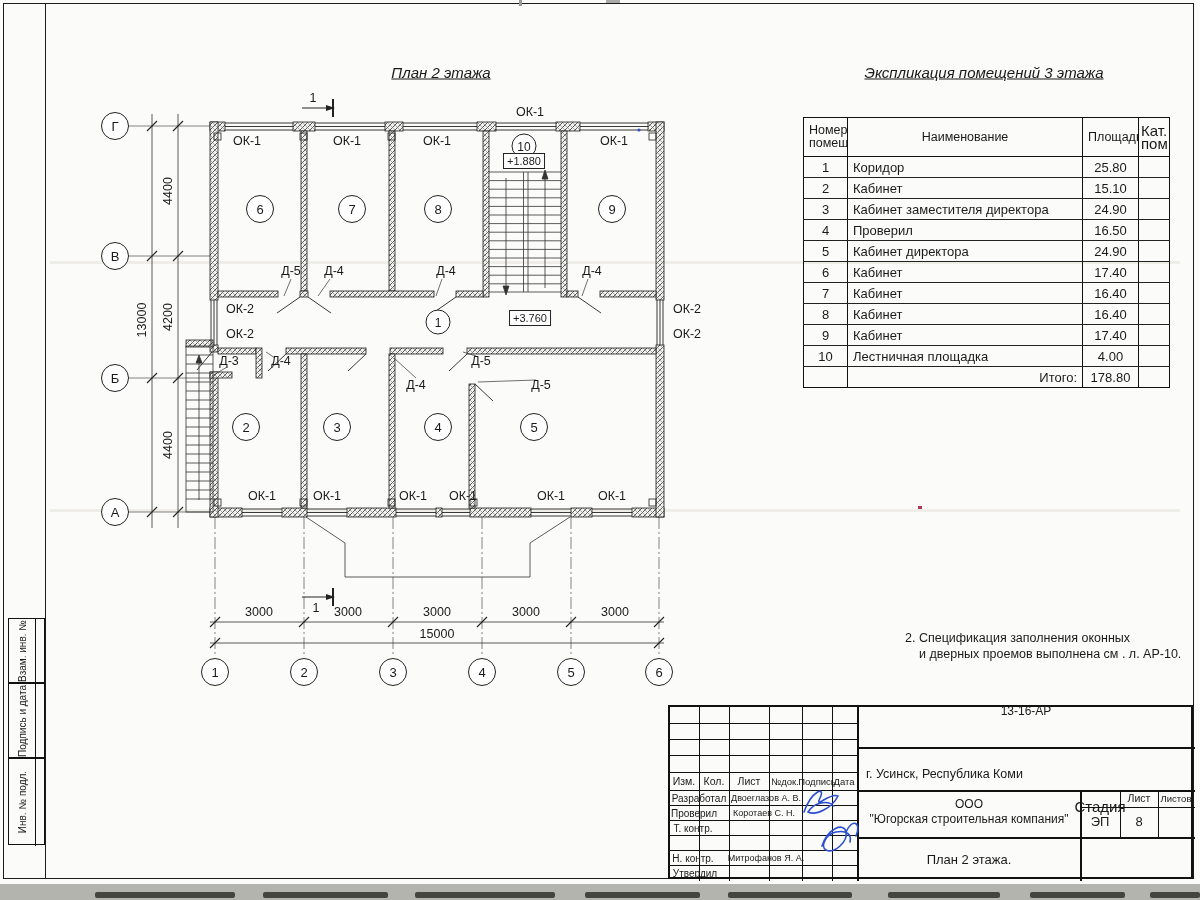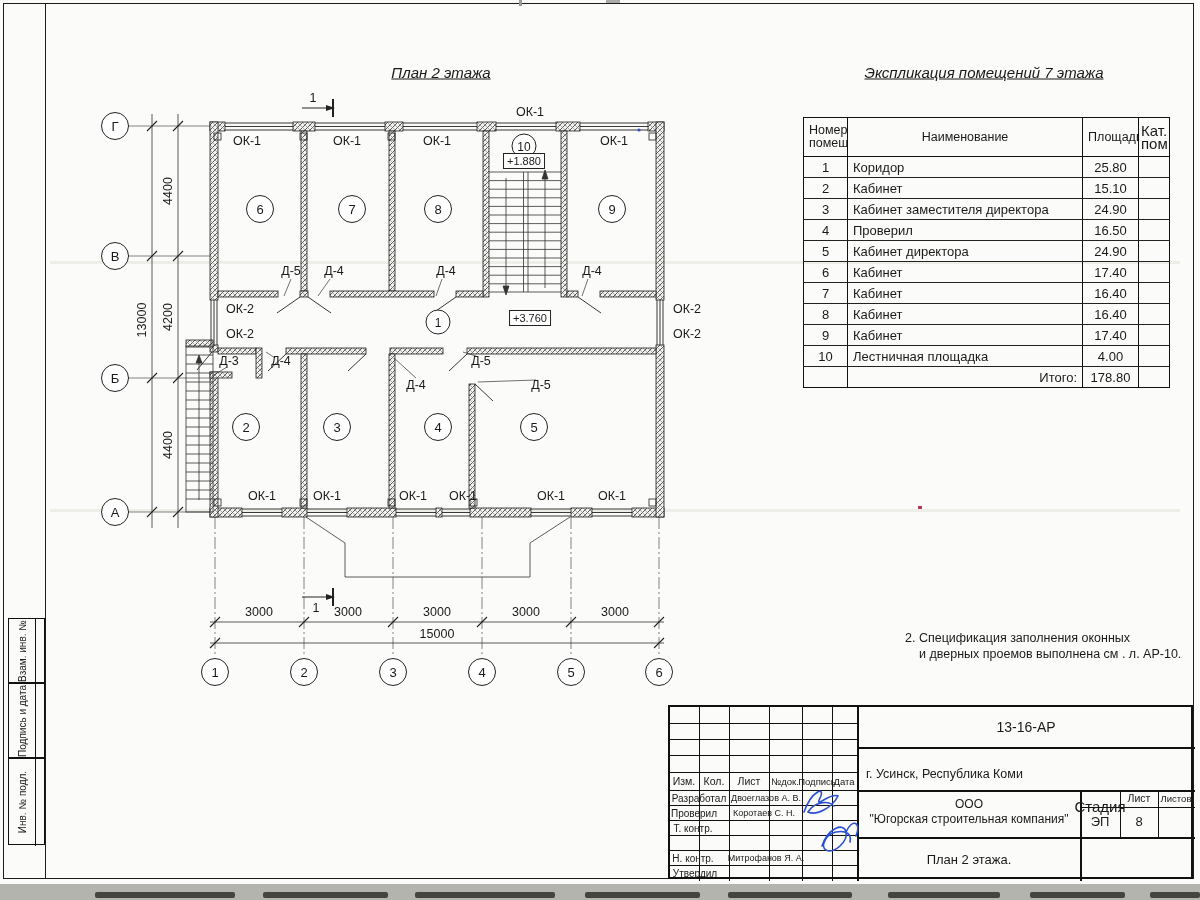--- a/index.html
+++ b/index.html
@@ -44,21 +44,21 @@
 </head>
 <body>
 
 <div class="frame"></div>
 <div class="frame-left"></div>
 
 <div class="streak" style="top:261px"></div>
 <div class="streak" style="top:509px"></div>
 
 <div class="h-title" style="left:441px;top:72px">План 2 этажа</div>
-<div class="h-title" style="left:984px;top:72px">Экспликация помещений 7 этажа</div>
+<div class="h-title" style="left:984px;top:72px">Экспликация помещений 3 этажа</div>
 
 <svg class="abs" style="left:80px;top:85px" width="640" height="625" viewBox="80 85 640 625">
   <defs>
     <pattern id="wh" patternUnits="userSpaceOnUse" width="5" height="5">
       <rect width="5" height="5" fill="#f1f1ee"></rect>
       <path d="M0,5 L5,0 M-1,1 L1,-1 M4,6 L6,4" stroke="#4a4a4a" stroke-width="0.9"></path>
       <path d="M0,0 L5,5" stroke="#7a7a7a" stroke-width="0.6"></path>
     </pattern>
   </defs>
 
@@ -457,21 +457,21 @@
   <div class="tbtxt" style="left:29px;top:90.5px;font-size:10px">Разработал</div>
   <div class="tbtxt" style="left:24px;top:105.5px;font-size:10px">Проверил</div>
   <div class="tbtxt" style="left:23px;top:120.5px;font-size:10px">Т. контр.</div>
   <div class="tbtxt" style="left:23px;top:150.5px;font-size:10px">Н. контр.</div>
   <div class="tbtxt" style="left:25px;top:165.5px;font-size:10px">Утвердил</div>
 
   <div class="tbtxt" style="left:96px;top:90.5px;font-size:9px">Двоеглазов А. В.</div>
   <div class="tbtxt" style="left:94px;top:105.5px;font-size:9px">Коротаев С. Н.</div>
   <div class="tbtxt" style="left:96px;top:150.5px;font-size:9px">Митрофанов Я. А.</div>
 
-  <div class="tbtxt" style="left:356px;top:20px;font-size:14px">13-16-АР</div>
+  <div class="tbtxt" style="left:356px;top:4px;font-size:12px">13-16-АР</div>
 
   <div class="tbtxt" style="left:196px;top:67px;font-size:12.5px;transform:translate(0,-50%)">г. Усинск, Республика Коми</div>
 
   <div class="tbtxt" style="left:299px;top:97px;font-size:12px">ООО</div>
   <div class="tbtxt" style="left:299px;top:112px;font-size:12px">"Югорская строительная компания"</div>
 
   <div class="tbtxt" style="left:430px;top:99px;font-size:15px">Стадия</div>
   <div class="tbtxt" style="left:469px;top:91px;font-size:10.5px">Лист</div>
   <div class="tbtxt" style="left:506px;top:91px;font-size:9.5px">Листов</div>
   <div class="tbtxt" style="left:430px;top:114px;font-size:13px">ЭП</div>

